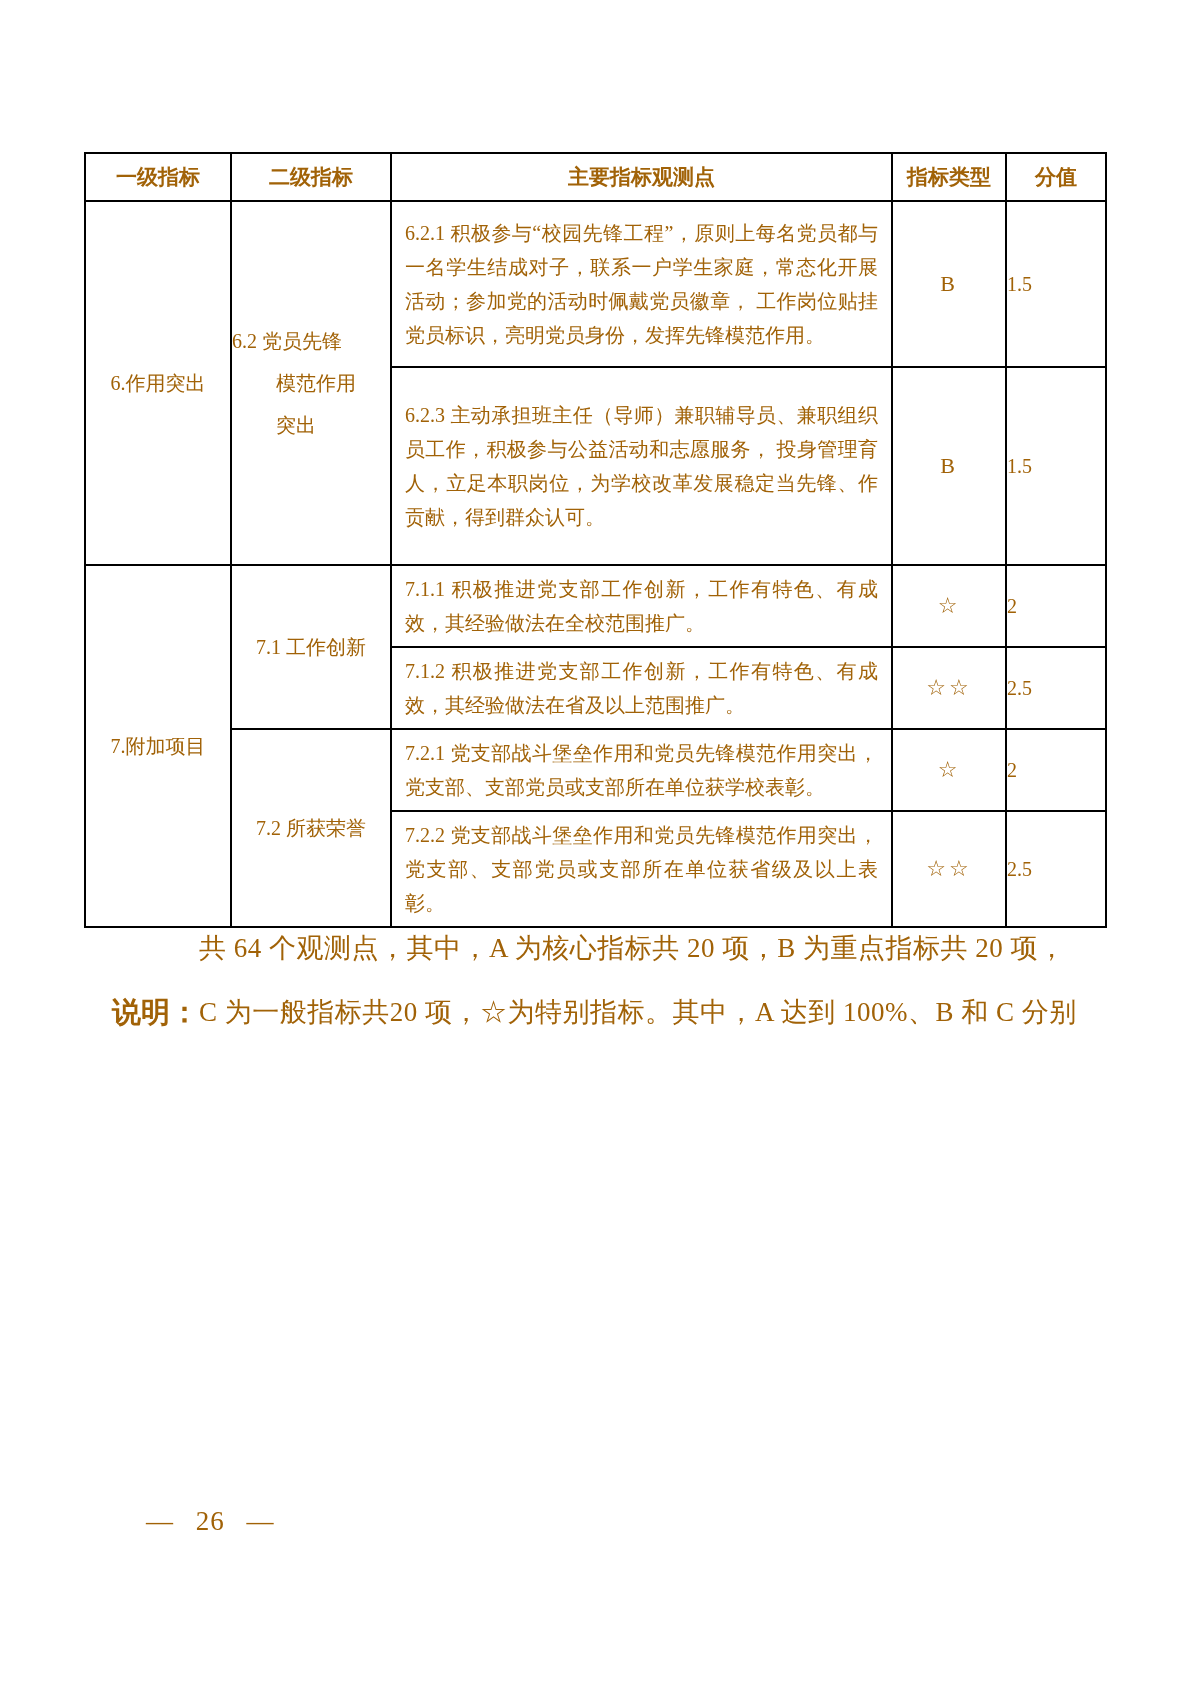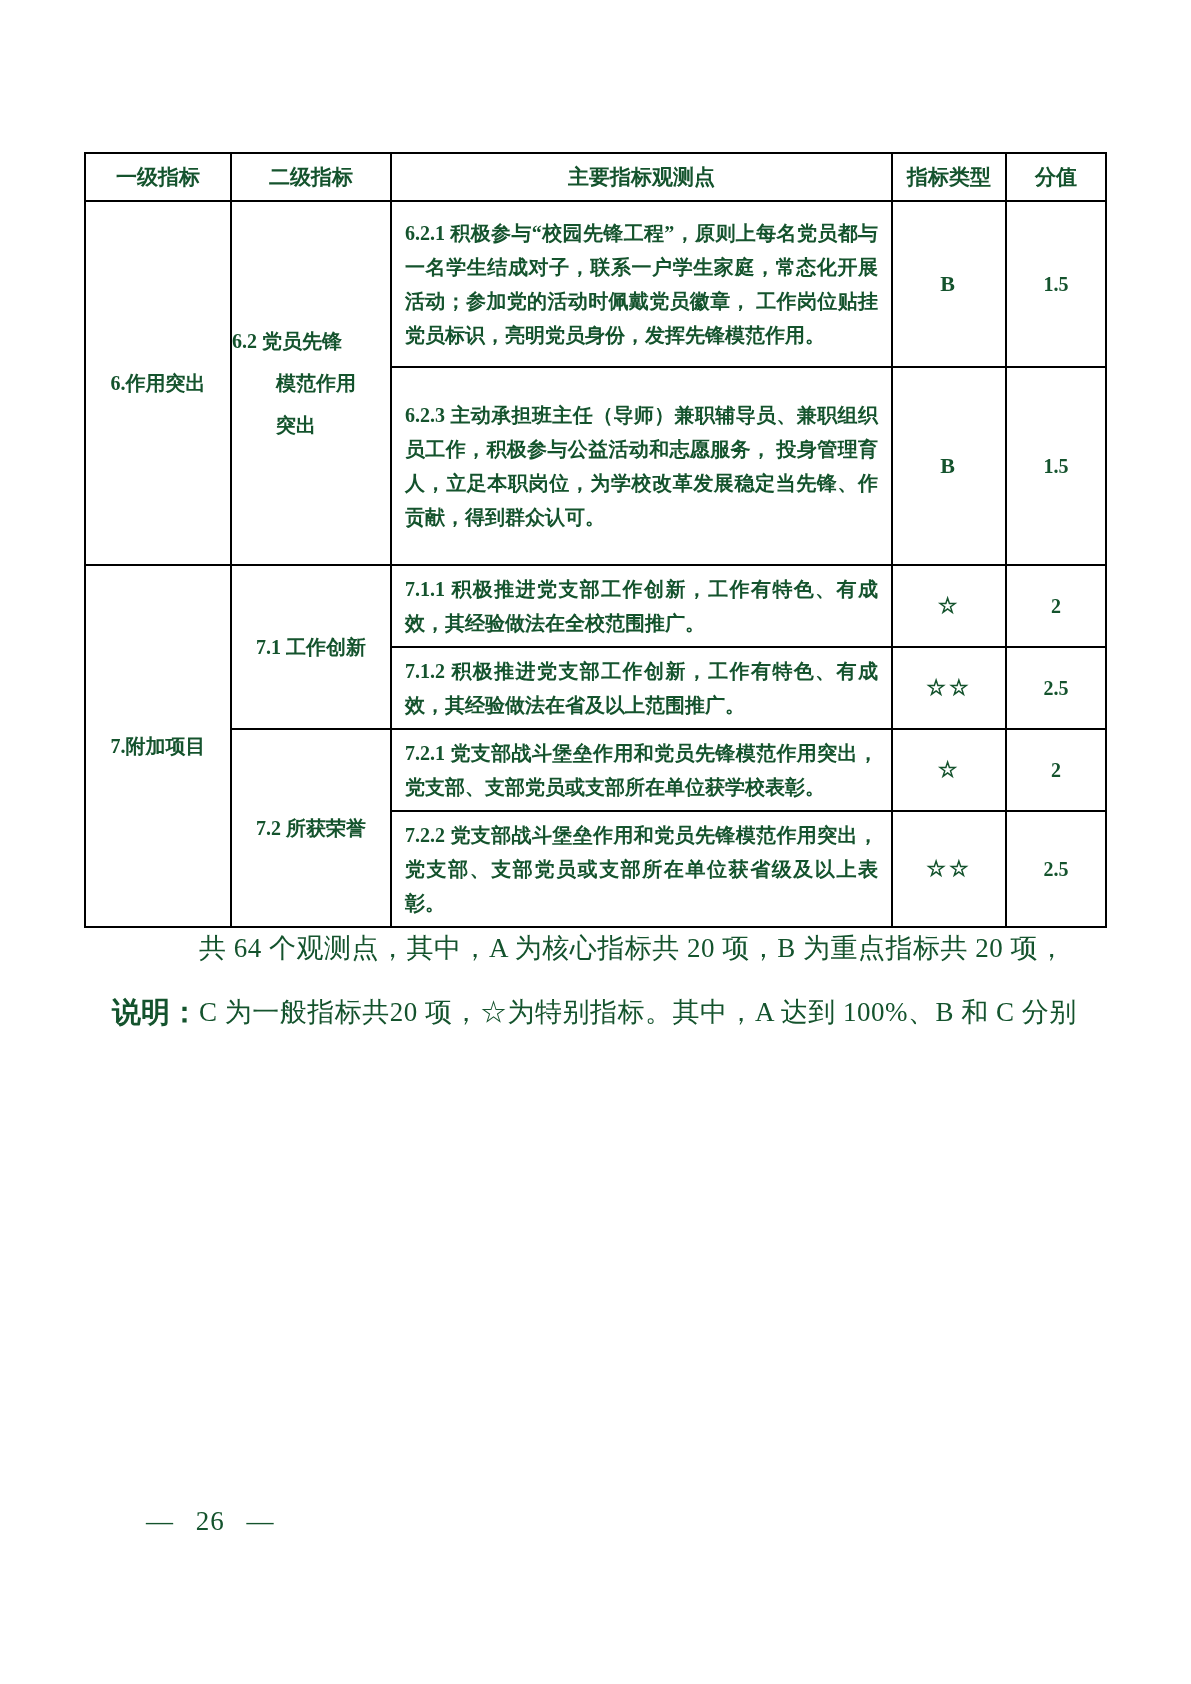--- a/index.html
+++ b/index.html
@@ -2,21 +2,21 @@
 <html><head>
 <meta charset="utf-8">
 <style>
   html, body { margin: 0; padding: 0; background: #e8e8e8; }
   .page {
     position: relative;
     width: 1191px;
     height: 1684px;
     background: #ffffff;
     font-family: "Liberation Serif", "DejaVu Serif", serif;
-    color: #14532d;
+    color: #a16207;
     overflow: hidden;
     margin: 0 auto;
   }
 
   
   table.indicator-table {
     position: absolute;
     left: 84px;
     top: 152px;
     width: 1021px;
@@ -32,36 +32,35 @@
   .indicator-table th {
     font-family: "Liberation Sans", "DejaVu Sans", sans-serif;
     font-weight: bold;
     font-size: 21px;
     height: 46px;
     text-align: center;
   }
   .indicator-table td {
     font-size: 20px;
     line-height: 34px;
-    font-weight: bold;
   }
   tr.row-621 { height: 166px; }
   tr.row-623 { height: 198px; }
   tr.row-711 { height: 78px; }
   tr.row-712 { height: 78px; }
   tr.row-721 { height: 82px; }
   tr.row-722 { height: 116px; }
 
   td.cell-center { text-align: center; }
   td.cell-obs {
     text-align: justify;
     padding: 6px 13px;
   }
   td.cell-type { font-size: 22px; text-align: center; letter-spacing: 3px; }
-  td.cell-score { font-size: 20px; text-align: center; }
+  td.cell-score { font-size: 20px; }
 
   .lvl2-block { padding-left: 0; line-height: 42px; text-align: left; }
   .lvl2-line-cont { padding-left: 44px; }
 
   
   .note {
     position: absolute;
     left: 112px;
     top: 916px;
     width: 1000px;

